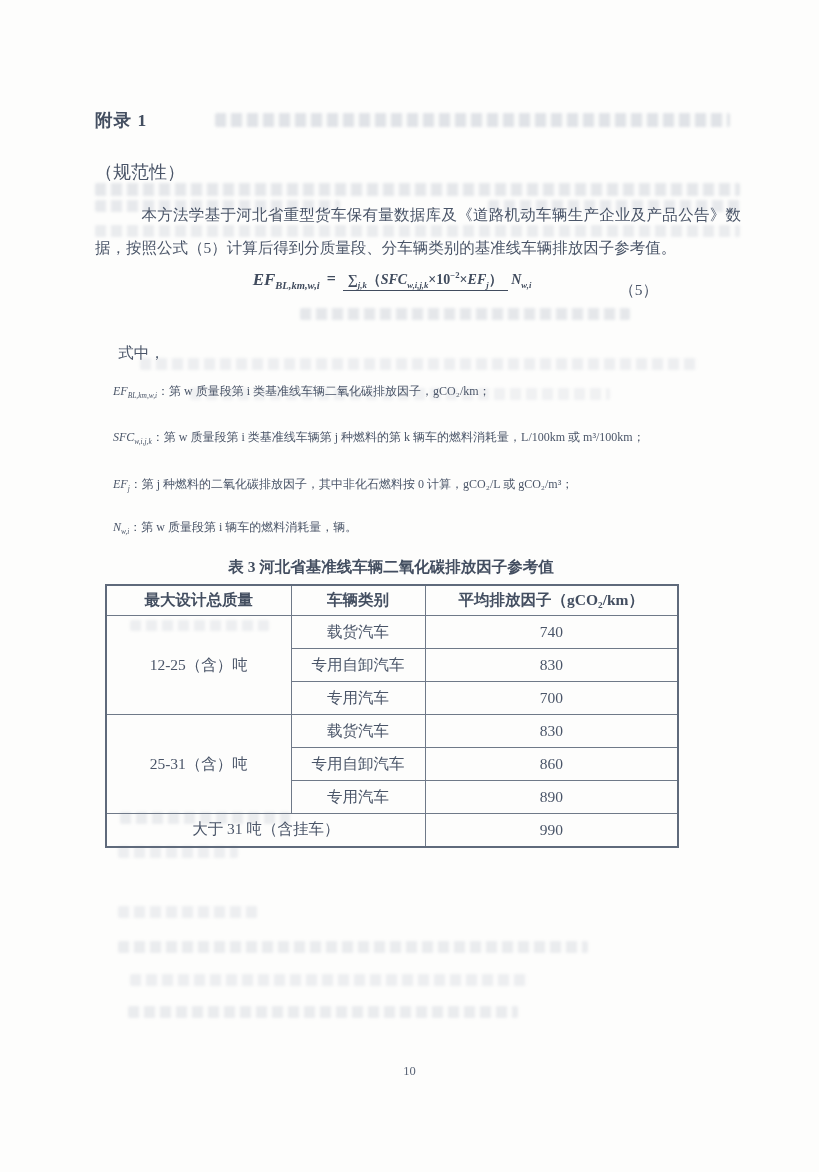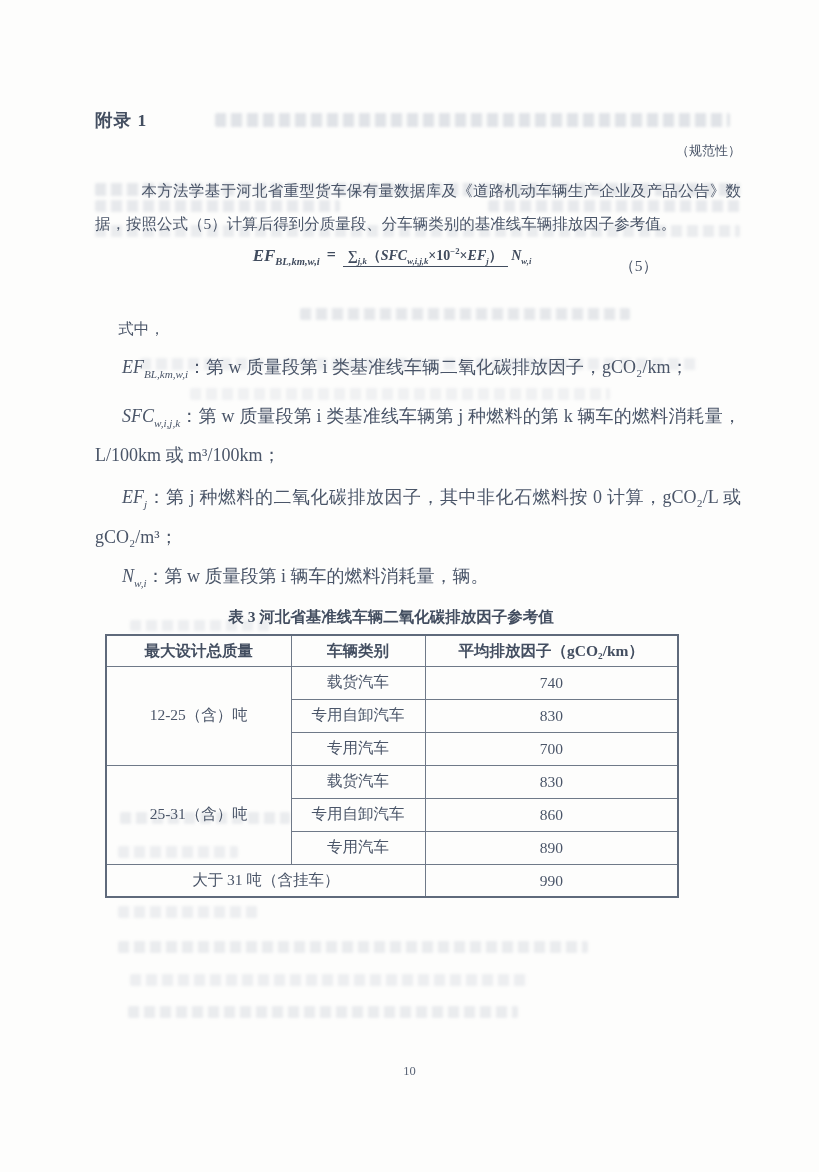--- a/index.html
+++ b/index.html
@@ -28,23 +28,23 @@
   }
   .doc-title {
     margin-top: 18px;
     text-align: center;
     font-size: 21.5px;
     font-weight: 700;
     color: #434e60;
     letter-spacing: 1px;
   }
   .doc-subtitle {
-    margin-top: 10px;
-    text-align: right;
-    font-size: 13px;
+    margin-top: 28px;
+    text-align: left;
+    font-size: 18px;
   }
   p.body-par {
     margin-top: 14px;
     font-size: 15.5px;
     line-height: 33px;
     text-align: justify;
     text-indent: 3em;
   }
   
   .formula-row {
@@ -78,21 +78,21 @@
   .eq-number {
     position: absolute;
     right: 83px;
     top: 14px;
     font-size: 15.5px;
   }
   
   p.where-lead { margin-top: 12px; font-size: 15.5px; line-height: 33px; text-indent: 1.5em; }
   p.def {
     margin-top: 9px;
-    font-size: 18px;
+    font-size: 12px;
     line-height: 33px;
     text-align: justify;
     text-indent: 1.5em;
   }
   p.def .dsym { font-style: italic; }
   p.def .dsym sub { font-size: 0.62em; font-style: italic; }
   p.def.tight { margin-top: 6px; }
   p.closing { margin-top: 6px; font-size: 15.5px; line-height: 33px; text-align: justify; text-indent: 2em; }
   
   .table-wrap { margin-left: 10px; width: 572px; }

